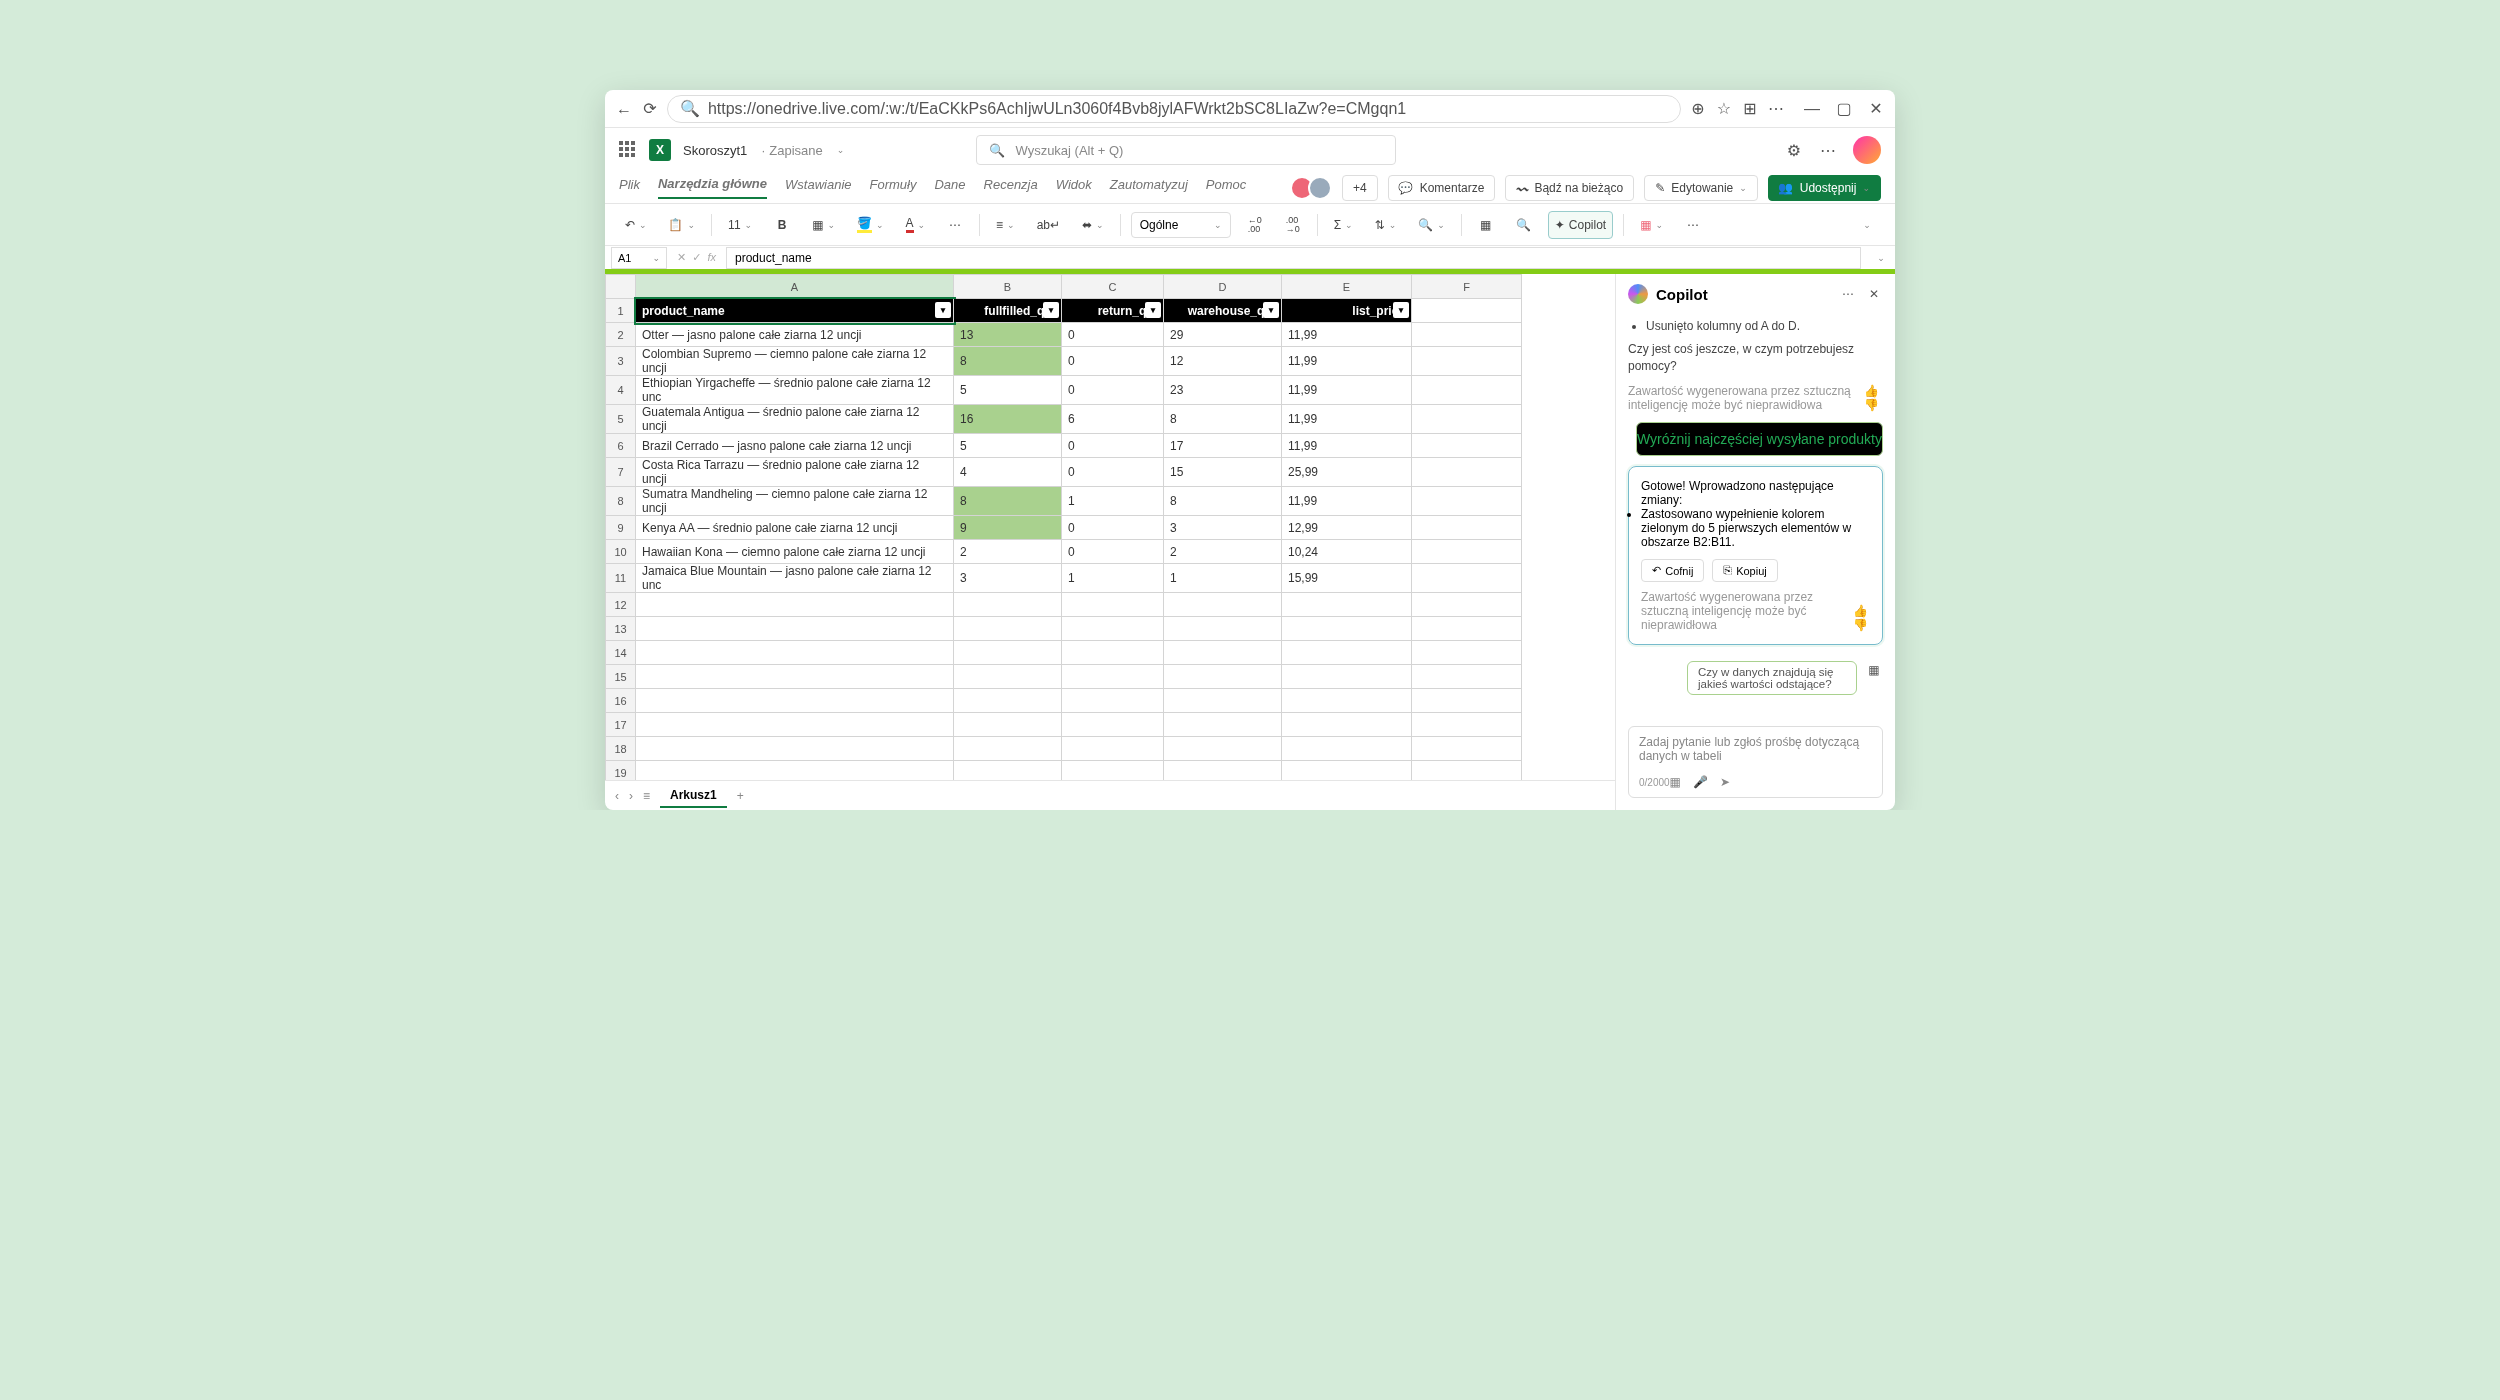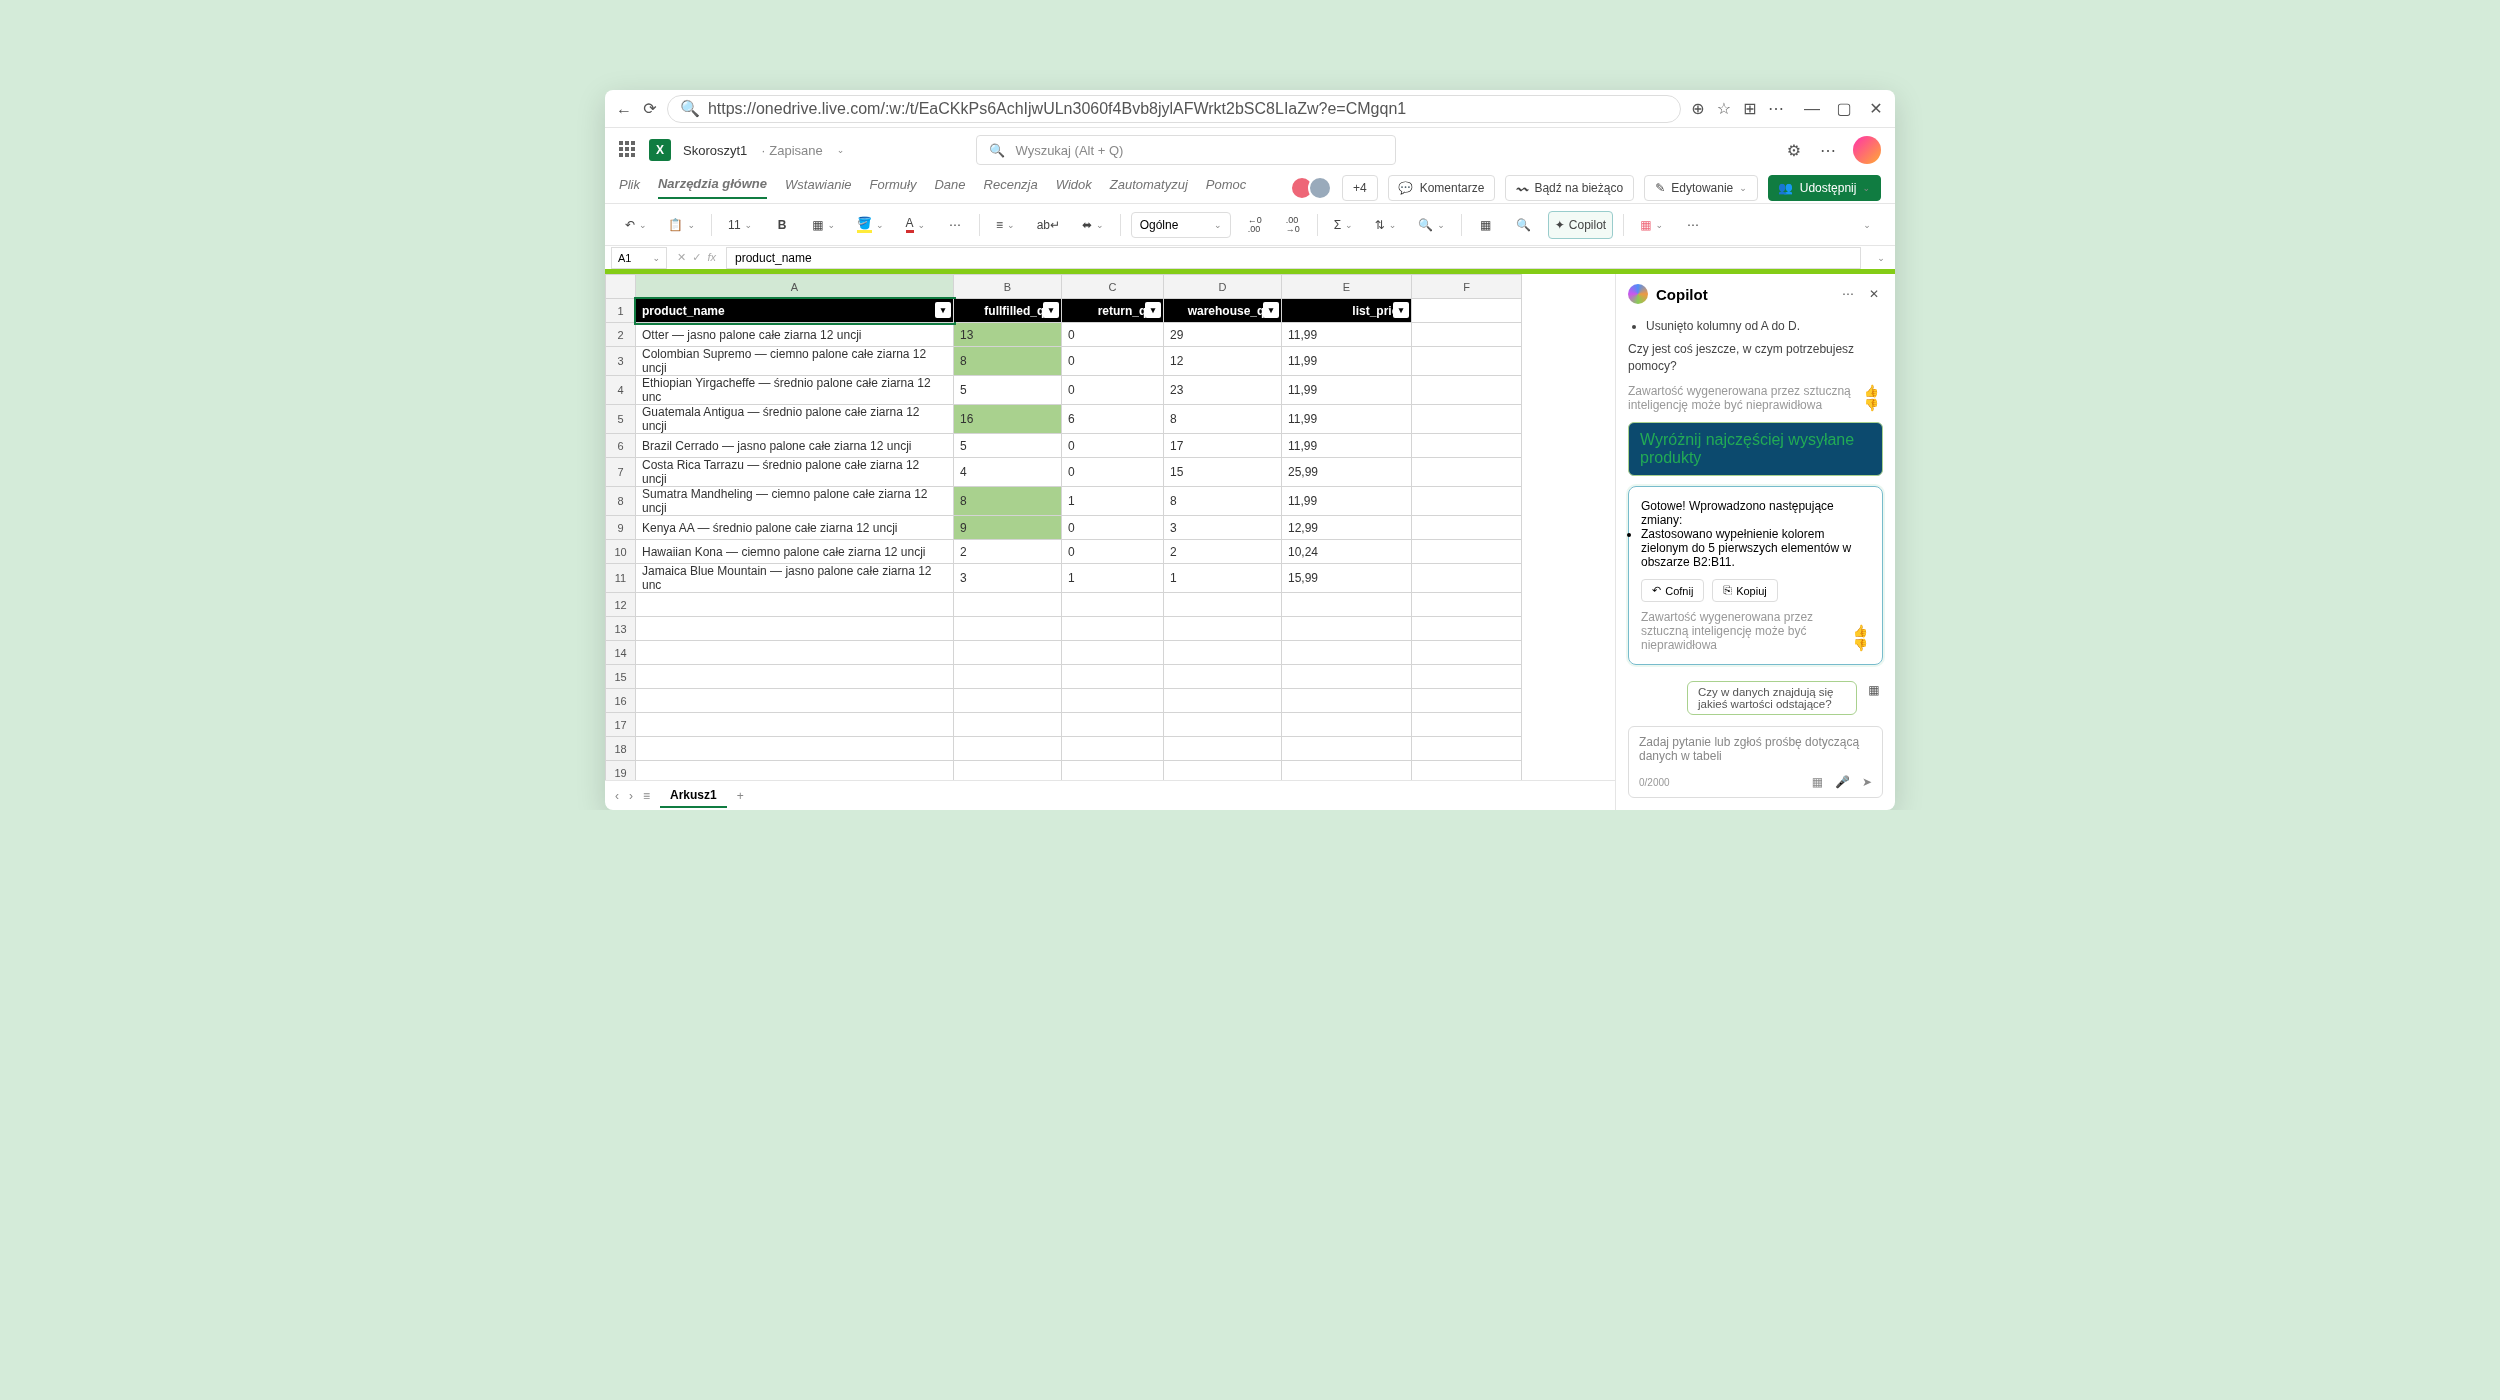--- a/index.html
+++ b/index.html
@@ -79,29 +79,29 @@
 
 
 .copilot { width: 280px; border-left: 1px solid #e5e5e5; display: flex; flex-direction: column; font-size: 12px; }
 .cp-head { display: flex; align-items: center; padding: 10px 12px; gap: 8px; }
 .cp-logo { width: 20px; height: 20px; border-radius: 50%; background: conic-gradient(#4f8ef7,#e94,#8c5,#c5e,#4f8ef7); }
 .cp-title { font-size: 15px; font-weight: 600; flex: 1; }
 .cp-body { flex: 1; overflow-y: auto; padding: 0 12px; display: flex; flex-direction: column; gap: 10px; }
 .cp-msg { color: #444; line-height: 1.4; }
 .cp-msg ul { padding-left: 18px; margin: 4px 0; }
 .cp-disc { font-size: 12px; color: #999; display: flex; justify-content: space-between; align-items: flex-end; }
-.cp-chip { align-self: flex-end; background: #0c4a6e; border: 1px solid #a9d18e; border-radius: 6px; padding: 8px 11px; color: #2a5; font-size: 16px; }
+.cp-chip { align-self: flex-end; background: #000000; border: 1px solid #a9d18e; border-radius: 6px; padding: 8px 0; color: #2a5; font-size: 14px; }
 .cp-card { border: 1.5px solid #7bc; border-radius: 8px; padding: 12px; box-shadow: 0 0 0 2px rgba(120,200,160,0.15); }
 .cp-actions { display: flex; gap: 8px; margin-top: 10px; }
 .cp-act { border: 1px solid #ddd; border-radius: 4px; padding: 4px 10px; font-size: 11px; display: flex; align-items: center; gap: 4px; cursor: pointer; }
 .cp-sugg { align-self: flex-end; display: flex; gap: 8px; align-items: flex-start; margin-top: 6px;}
 .cp-sugg-box { border: 1px solid #a9d18e; border-radius: 6px; padding: 4px 10px; font-size: 11.5px; color: #555; max-width: 170px; }
 .cp-input { margin: 10px 12px 12px; border: 1px solid #ddd; border-radius: 6px; padding: 8px 10px; }
 .cp-input .ph { color: #888; font-size: 12px; min-height: 32px; }
-.cp-input .row2 { display: flex; align-items: center; justify-content: space-between; margin-top: 8px; }
+.cp-input .row2 { display: flex; align-items: center; justify-content: flex-start; margin-top: 8px; }
 .cp-count { font-size: 10px; color: #999; }
 .cp-icons { display: flex; gap: 12px; color: #888; }
 .thumb { cursor: pointer; }
 </style>
 </head>
 <body>
 
 <div class="window">
 
   <div class="browser-bar">

